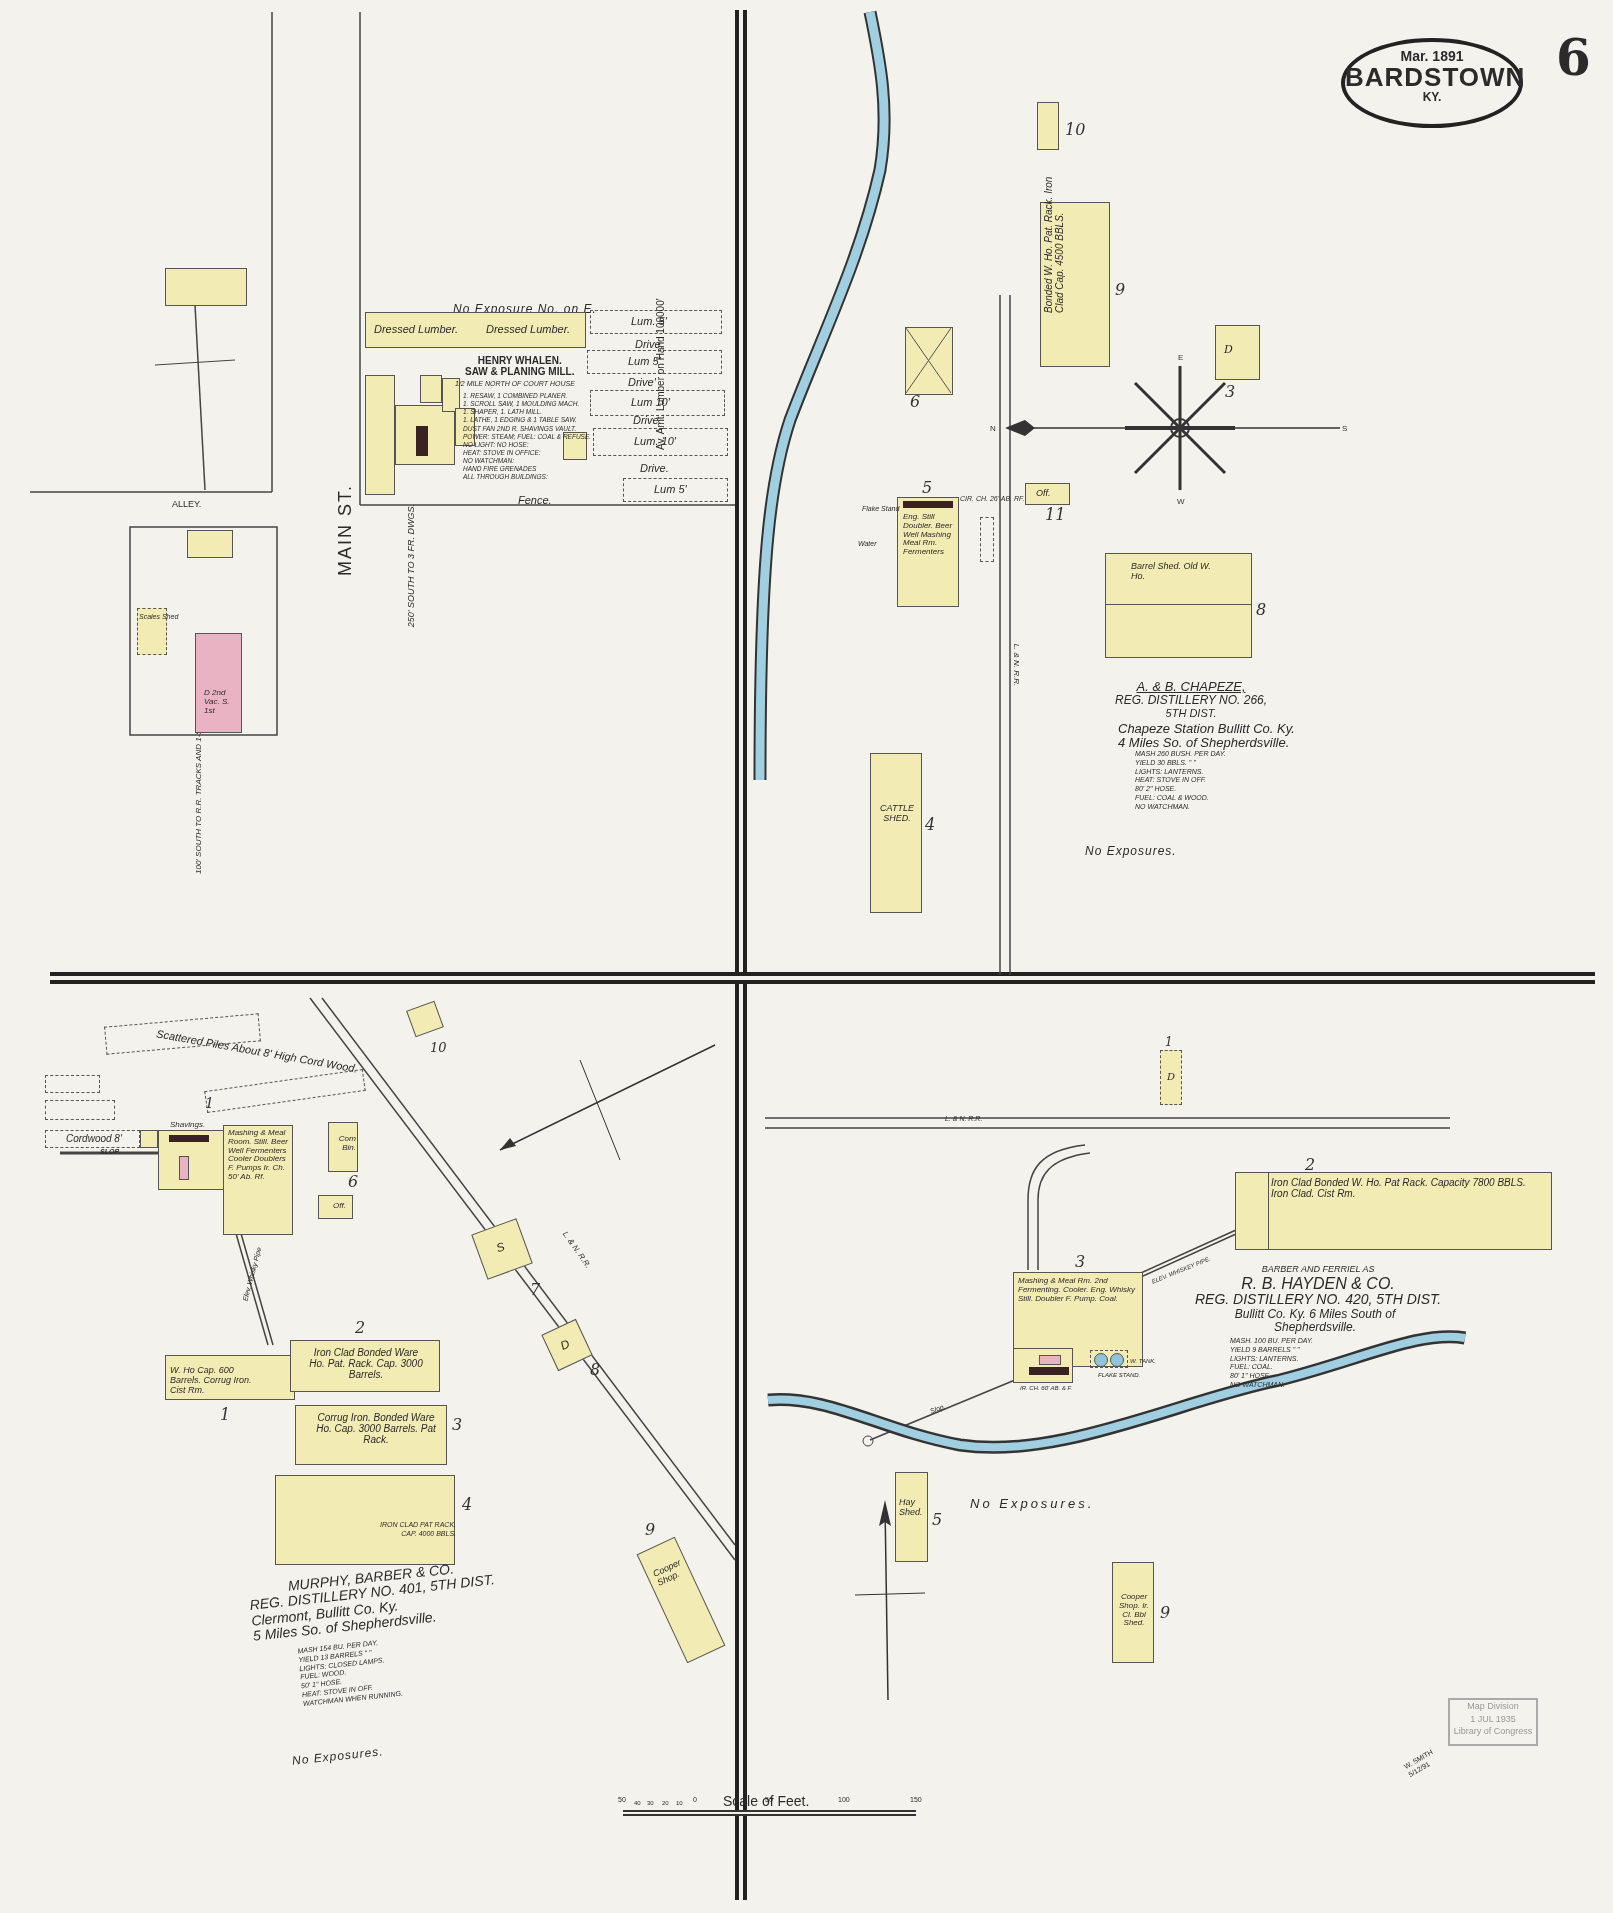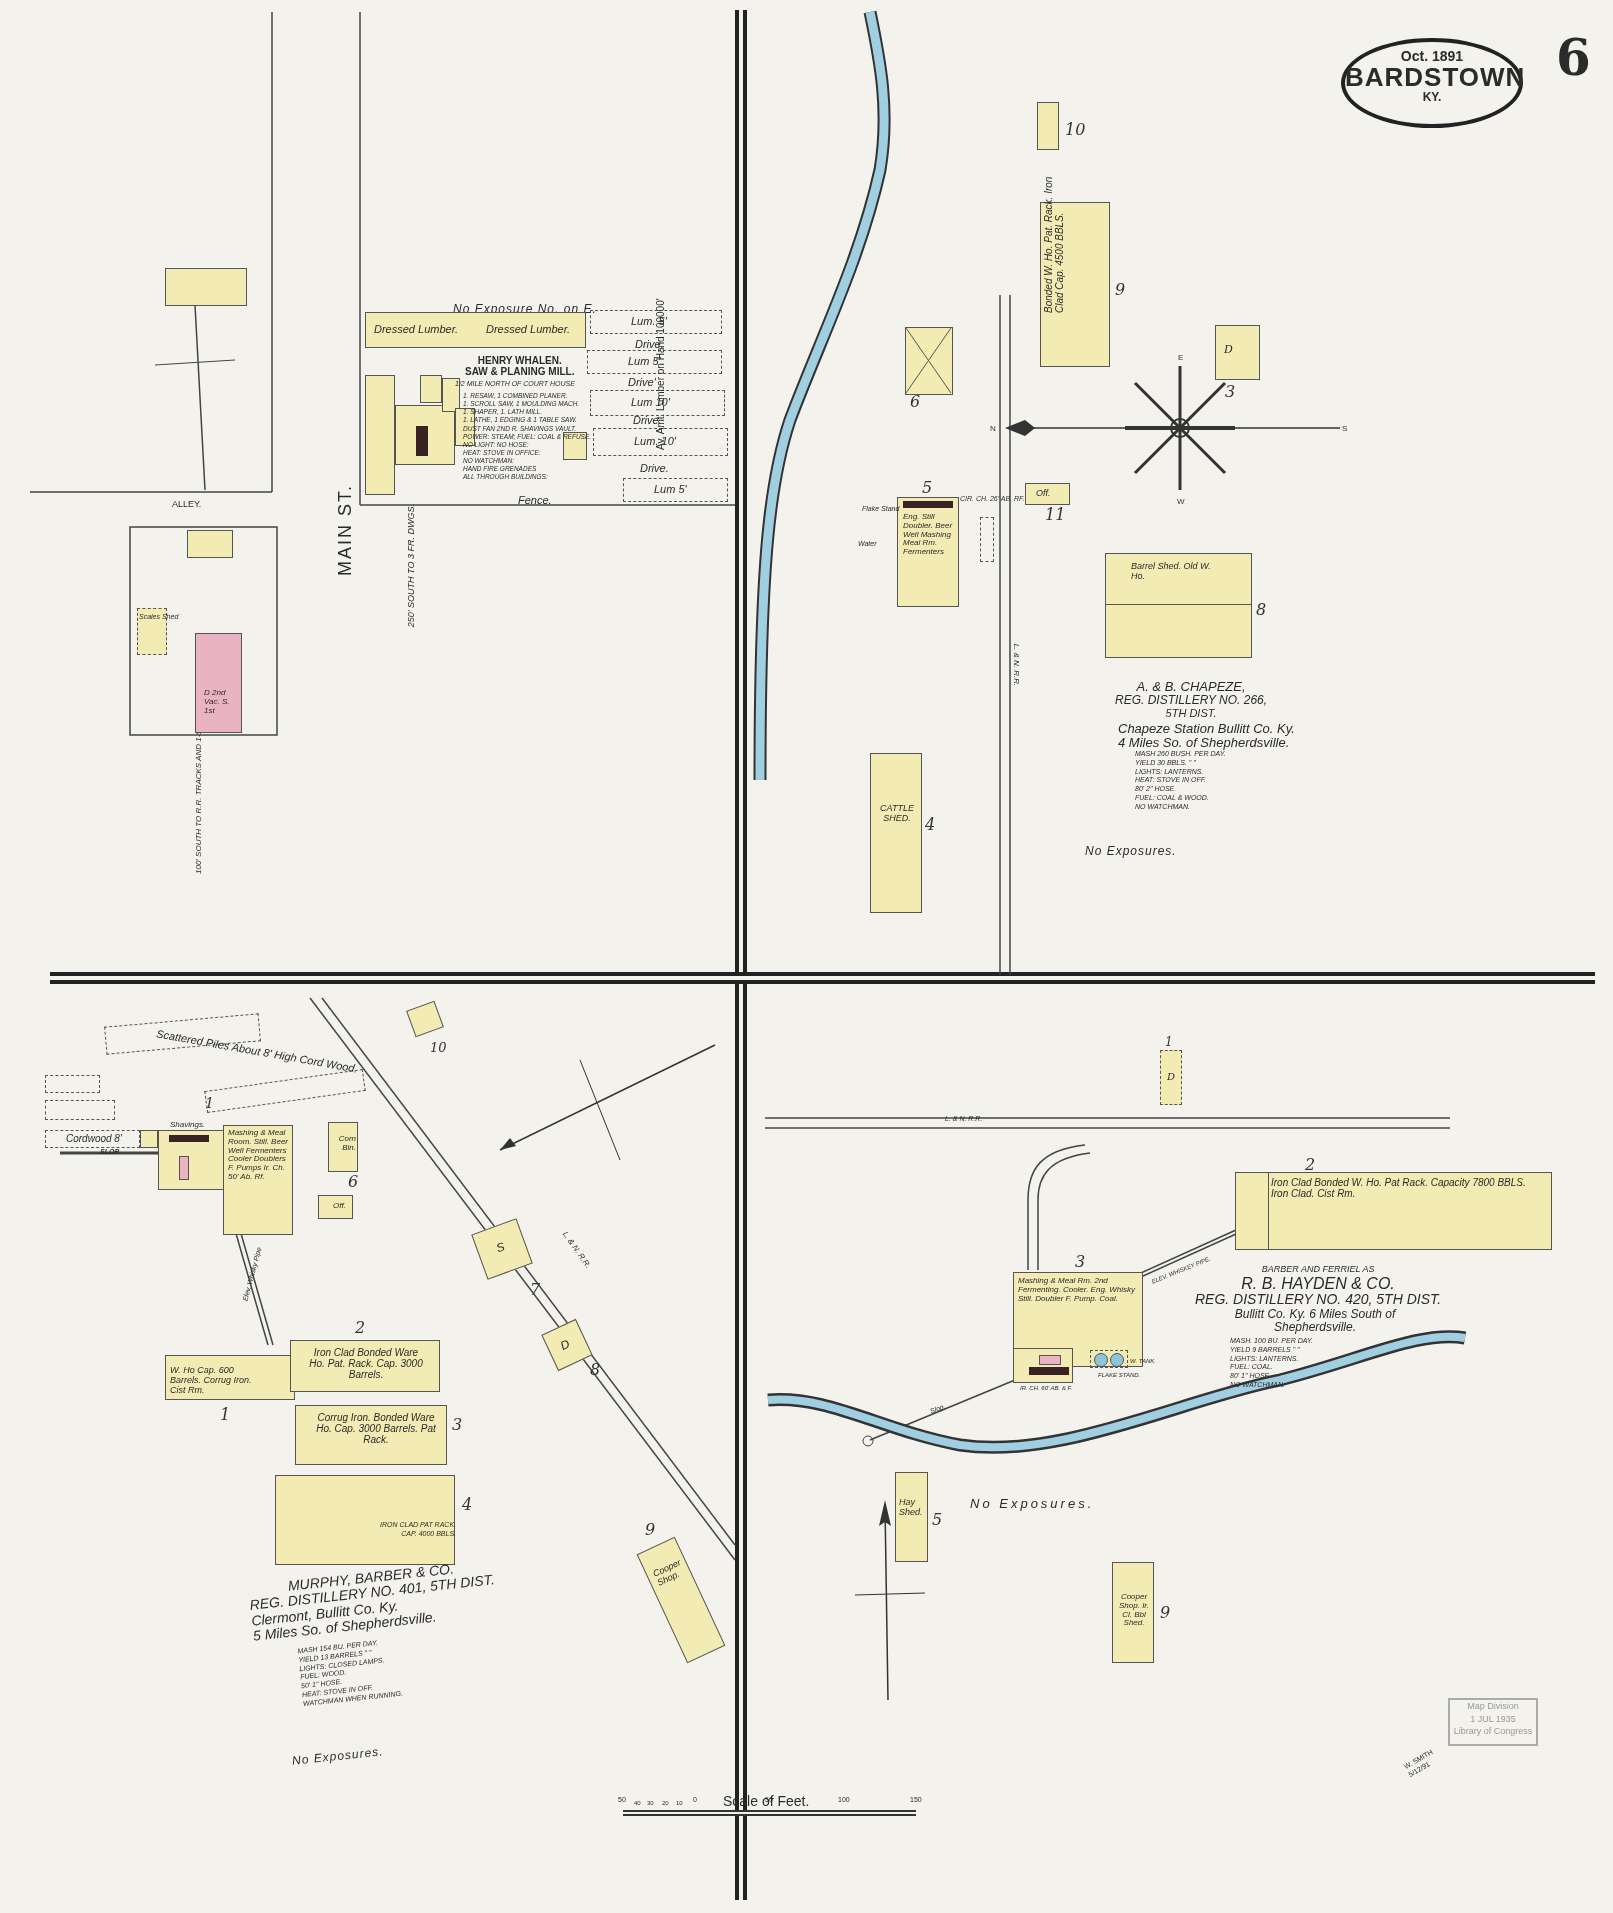--- a/index.html
+++ b/index.html
@@ -87,21 +87,21 @@
   <line x1="235" y1="1230" x2="268" y2="1345" stroke="#444" stroke-width="1.5"></line>
   <line x1="240" y1="1230" x2="273" y2="1345" stroke="#444" stroke-width="1.5"></line>
 
   <line x1="60" y1="1153" x2="170" y2="1153" stroke="#444" stroke-width="3"></line>
 
   <rect x="623" y="1810" width="293" height="6" fill="#333"></rect>
   <rect x="623" y="1812" width="293" height="2" fill="#f3f2ec"></rect>
 </svg>
 
 <div class="title-oval">
-  <div class="title-date">Oct. 1891</div>
+  <div class="title-date">Mar. 1891</div>
   <div class="title-town">BARDSTOWN</div>
   <div class="title-state">KY.</div>
 </div>
 <div class="sheet">6</div>
 
 <div class="lbl" style="left:300px;top:520px;font-size:18px;font-style:normal;transform:rotate(-90deg);letter-spacing:2px;">MAIN ST.</div>
 <div class="lbl" style="left:172px;top:500px;font-size:9px;font-style:normal;">ALLEY.</div>
 <div class="lbl" style="left:453px;top:290px;font-size:12px;letter-spacing:1px;margin-top:13px;">No Exposure No. on E.</div>
 <div class="lbl" style="left:518px;top:494px;font-size:11px;">Fence.</div>
 <div class="lbl small" style="left:350px;top:560px;transform:rotate(-90deg);">250' South to 3 Fr. Dwgs.</div>
@@ -204,21 +204,21 @@
   <span class="lbl" style="left:25px;top:8px;font-size:9px;white-space:normal;width:80px;">Barrel Shed. Old W. Ho.</span>
 </div>
 <div class="num" style="left:1256px;top:600px;">8</div>
 <div class="bld" style="left:870px;top:753px;width:52px;height:160px;">
     <span class="lbl" style="left:6px;top:50px;font-size:9px;white-space:normal;width:40px;text-align:center;">CATTLE SHED.</span>
   </div>
 <div class="num" style="left:925px;top:815px;">4</div>
 <div class="lbl small" style="left:995px;top:660px;transform:rotate(90deg);font-size:8px;">L. &amp; N. R.R.</div>
 
 <div class="lbl" style="left:1115px;top:680px;text-align:center;">
-  <div style="font-size:13px;">A. &amp; B. CHAPEZE,</div>
+  <div style="font-size:13px;text-decoration:underline;">A. &amp; B. CHAPEZE,</div>
   <div style="font-size:12px;">REG. DISTILLERY NO. 266,</div>
   <div style="font-size:11px;">5TH DIST.</div>
 </div>
 <div class="lbl" style="left:1118px;top:722px;font-size:13px;">
   <div>Chapeze Station Bullitt Co. Ky.</div>
   <div>4 Miles So. of Shepherdsville.</div>
 </div>
 <div class="lbl small" style="left:1135px;top:750px;font-size:7px;">
   <div>MASH 260 BUSH. PER DAY.</div>
   <div>YIELD 30 BBLS. " "</div>

